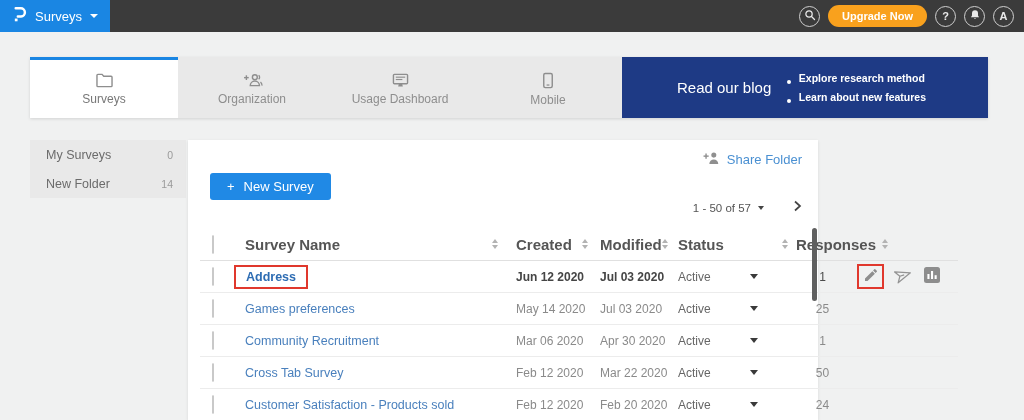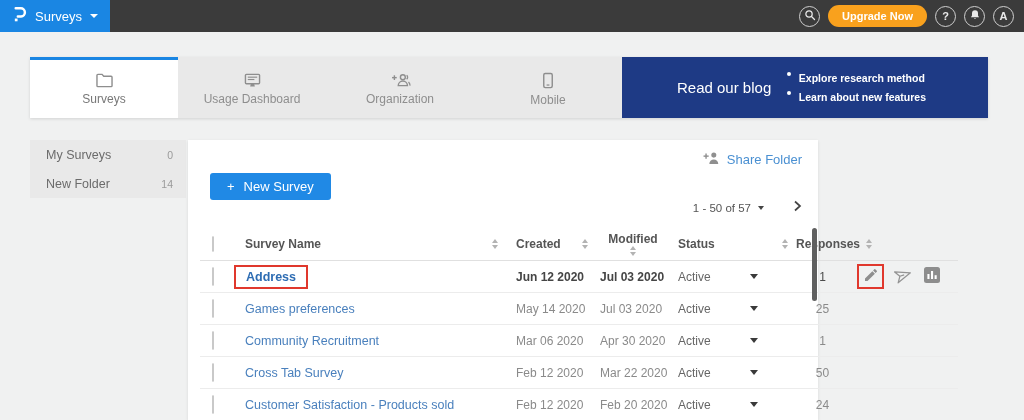--- a/index.html
+++ b/index.html
@@ -19,45 +19,45 @@
   .upgrade-btn { background:#f9a11d; color:#fff; font-size:11px; font-weight:bold; padding:5px 14px; border-radius:12px; cursor:pointer; white-space:nowrap; }
   
   .header-strip { position:absolute; left:30px; top:57px; width:958px; height:61px; display:flex; box-shadow:0 1px 3px rgba(0,0,0,.13); }
   .tabs { width:592px; background:#e9e9e9; display:flex; }
   .tab { flex:1; display:flex; flex-direction:column; align-items:center; justify-content:center; gap:4px; color:#8e8e8e; font-size:12px; border-top:3px solid transparent; cursor:pointer; }
   .tab.active { background:#fff; border-top-color:#1a86e3; color:#777; }
   .tab svg { display:block; }
   .banner { flex:1; background:#1e3a85; color:#fff; display:flex; align-items:center; cursor:pointer; }
   .banner-title { font-size:15px; margin-left:55px; }
   .banner-bullets { margin-left:auto; margin-right:62px; display:flex; flex-direction:column; gap:7px; }
-  .banner-bullet { display:flex; align-items:flex-start; gap:8px; font-size:10.5px; font-weight:bold; }
+  .banner-bullet { display:flex; align-items:flex-end; gap:8px; font-size:10.5px; font-weight:bold; }
   .dot { width:4px; height:4px; border-radius:50%; background:#fff; flex:0 0 auto; }
   
   .sidebar { position:absolute; left:30px; top:140px; width:156px; }
   .sidebar-item { height:29px; display:flex; align-items:center; padding:0 13px; background:#e9e9e9; border-left:3px solid transparent; color:#6b6b6b; font-size:12.5px; cursor:pointer; }
   .sidebar-item.active { background:#fff; border-left-color:#1a86e3; color:#5a5a5a; }
   .count { margin-left:auto; font-size:10.5px; color:#9a9a9a; }
   .add-folder { margin-top:12px; background:#e4e4e4; height:46px; display:flex; align-items:center; gap:10px; padding:0 13px; color:#666; font-size:12.5px; cursor:pointer; }
   
   .panel { position:absolute; left:188px; top:140px; width:630px; height:280px; background:#fff; box-shadow:0 1px 3px rgba(0,0,0,.1); }
   .share-folder { position:absolute; top:11px; right:16px; display:flex; align-items:center; gap:7px; color:#4a90d2; font-size:13px; cursor:pointer; }
   .new-survey-btn { position:absolute; left:22px; top:33px; background:#2089e5; color:#fff; font-size:13px; border-radius:3px; padding:6px 17px; display:flex; align-items:center; gap:9px; cursor:pointer; }
   .pagination { position:absolute; top:62px; right:54px; display:flex; align-items:center; gap:7px; color:#555; font-size:11.5px; cursor:pointer; }
   .caret-down-d { width:0; height:0; border-left:3.5px solid transparent; border-right:3.5px solid transparent; border-top:4.5px solid #444; }
   .next-btn { position:absolute; top:59px; right:14px; cursor:pointer; }
   
   .table { position:absolute; left:12px; top:88px; width:758px; }
   .trow { display:grid; grid-template-columns:38px 270px 84px 80px 118px 65px 1fr; align-items:center; height:32px; border-bottom:1px solid #ececec; }
-  .thead { height:33px; border-bottom:1px solid #e0e0e0; font-weight:bold; font-size:12px; color:#555; }
+  .thead { height:33px; border-bottom:1px solid #e0e0e0; font-weight:bold; font-size:15px; color:#555; }
   .cell-cb { padding-left:12px; }
   .cb { width:14px; height:14px; border:1px solid #c9c9c9; border-radius:2px; background:#fff; cursor:pointer; }
   .th { display:flex; align-items:center; justify-content:space-between; }
   .th-name { padding-left:7px; padding-right:10px; }
   .th-created { padding-left:8px; padding-right:4px; }
-  .th-modified { padding-left:8px; padding-right:6px;flex-direction:column; }
+  .th-modified { padding-left:8px; padding-right:6px; }
   .th-status { padding-left:6px; padding-right:2px; }
   .th-resp { justify-content:flex-start; gap:6px; padding-left:6px; }
   .sort { display:inline-flex; flex-direction:column; align-items:center; }
   .sort i { display:block; width:0; height:0; border-left:3.5px solid transparent; border-right:3.5px solid transparent; }
   .sort .up { border-bottom:4px solid #b3b3b3; margin-bottom:2px; }
   .sort .dn { border-top:4px solid #b3b3b3; }
   .cell-name { padding-left:7px; font-size:12.5px; }
   .name-link { color:#4a80bd; cursor:pointer; }
   .red-box { display:inline-block; border:2px solid #e0382d; padding:3px 10px; margin-left:-11px; }
   .row1 .name-link { font-weight:bold; color:#2d6cb3; }
@@ -119,40 +119,40 @@
     <div class="tab active">
       <span>
         <svg width="19" height="16" viewBox="0 0 20 17">
             <path d="M2 14.5 V3.5 a1 1 0 0 1 1-1 h4.4 l1.8 2 h7.8 a1 1 0 0 1 1 1 v9 a1 1 0 0 1 -1 1 H3 a1 1 0 0 1 -1-1 Z" fill="none" stroke="#8e8e8e" stroke-width="1.5"></path>
           </svg>
       </span>
       <span>Surveys</span>
     </div>
     <div class="tab">
       <span>
-        <svg width="19" height="16" viewBox="0 0 20 17">
-            <rect x="2.5" y="2.5" width="15" height="10" rx="1" fill="none" stroke="#8e8e8e" stroke-width="1.5"></rect>
-            <line x1="5" y1="5.5" x2="15" y2="5.5" stroke="#8e8e8e" stroke-width="1.2"></line>
-            <line x1="5" y1="8" x2="12" y2="8" stroke="#8e8e8e" stroke-width="1.2"></line>
-            <path d="M7.5 15.5 h5 l-0.8-3 h-3.4 Z" fill="#8e8e8e"></path>
-          </svg>
-      </span>
-      <span>Usage Dashboard</span>
-    </div>
-    <div class="tab">
-      <span>
         <svg width="21" height="16" viewBox="0 0 22 17">
             <line x1="2" y1="6" x2="7" y2="6" stroke="#8e8e8e" stroke-width="1.5"></line>
             <line x1="4.5" y1="3.5" x2="4.5" y2="8.5" stroke="#8e8e8e" stroke-width="1.5"></line>
             <circle cx="13.5" cy="5.5" r="2.6" fill="none" stroke="#8e8e8e" stroke-width="1.5"></circle>
             <path d="M8.6 14.5 a4.9 4.9 0 0 1 9.8 0 Z" fill="none" stroke="#8e8e8e" stroke-width="1.5"></path>
             <path d="M17.5 3.4 a2.6 2.6 0 0 1 0 4.2 M19.5 10.6 a5 5 0 0 1 1.6 3.9" fill="none" stroke="#8e8e8e" stroke-width="1.4"></path>
           </svg>
       </span>
       <span>Organization</span>
+    </div>
+    <div class="tab">
+      <span>
+        <svg width="19" height="16" viewBox="0 0 20 17">
+            <rect x="2.5" y="2.5" width="15" height="10" rx="1" fill="none" stroke="#8e8e8e" stroke-width="1.5"></rect>
+            <line x1="5" y1="5.5" x2="15" y2="5.5" stroke="#8e8e8e" stroke-width="1.2"></line>
+            <line x1="5" y1="8" x2="12" y2="8" stroke="#8e8e8e" stroke-width="1.2"></line>
+            <path d="M7.5 15.5 h5 l-0.8-3 h-3.4 Z" fill="#8e8e8e"></path>
+          </svg>
+      </span>
+      <span>Usage Dashboard</span>
     </div>
     <div class="tab">
       <span>
         <svg width="12" height="17" viewBox="0 0 12 18">
             <rect x="1.5" y="1.5" width="9" height="15" rx="1.6" fill="none" stroke="#8e8e8e" stroke-width="1.5"></rect>
             <line x1="4.5" y1="13.8" x2="7.5" y2="13.8" stroke="#8e8e8e" stroke-width="1.3"></line>
           </svg>
       </span>
       <span>Mobile</span>
     </div>

